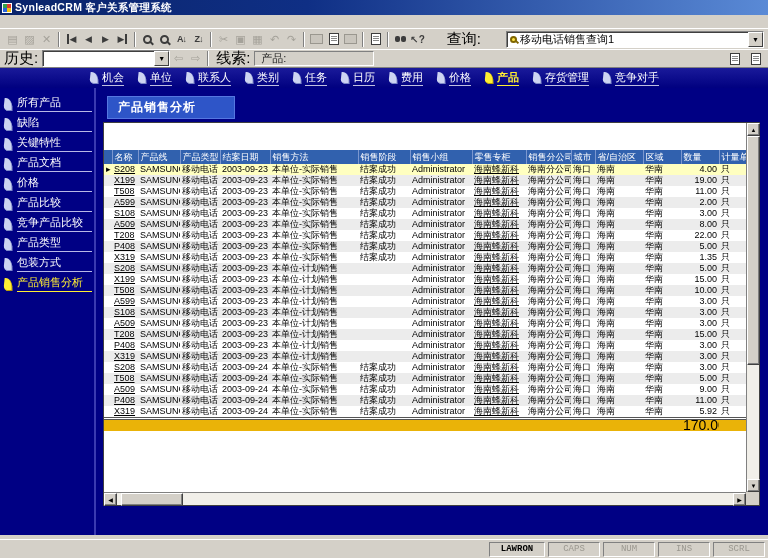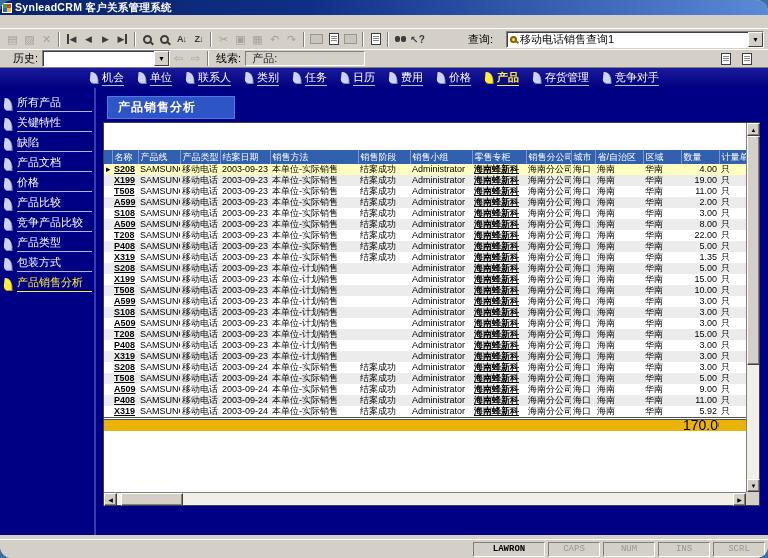--- a/index.html
+++ b/index.html
@@ -1,21 +1,20 @@
 <!DOCTYPE html>
 <html><head>
 <meta charset="utf-8">
 <style>
   * { margin:0; padding:0; box-sizing:border-box; }
   html,body { background:#3a6ea5; }
   .app{
     position:relative; width:768px; height:558px; overflow:hidden;
     background:#d4d0c8; font-family:"Liberation Sans","DejaVu Sans",sans-serif;
     color:#000;
-    border-radius:12px;
   }
   
   .titlebar{
     position:absolute; left:0; top:0; width:768px; height:15px;
     background:linear-gradient(90deg,#0a246a 0%,#0f2f85 40%,#5a8ad6 100%);
     display:flex; align-items:center; padding-left:2px; gap:3px;
   }
   .titlebar .t-icon{ width:10px; height:10px; flex:0 0 auto;
     background:conic-gradient(#e03a2f 0 90deg,#f4c20d 90deg 180deg,#2a66d9 180deg 270deg,#37a34a 270deg 360deg);
     border:1px solid #fff; }
@@ -28,21 +27,21 @@
   }
   .menubar .mi{ padding:0 8px; height:14px; line-height:14px; cursor:default;margin-top:28px; }
   
   .toolbar1{
     position:absolute; left:0; top:29px; width:768px; height:21px;
     background:#d4d0c8; display:flex; align-items:center; padding:0 4px;
     border-bottom:1px solid #fff;
   }
   .toolbar2{
     position:absolute; left:0; top:50px; width:768px; height:18px;
-    background:#d4d0c8; display:flex; align-items:center; padding:0 9px;
+    background:#d4d0c8; display:flex; align-items:center; padding:0 0;
     border-bottom:1px solid #808080;
   }
   .tbtn{ min-width:17px; height:17px; display:flex; align-items:center; justify-content:center;
     font-size:11px; color:#3c3c3c; padding:0 1px; }
   .tbtn.dis{ color:#a5a29a; }
   .sep{ width:2px; height:15px; margin:0 3px; border-left:1px solid #808080; border-right:1px solid #fff; }
   .navglyph{ font-size:9px; }
   .bar-l{ border-left:2px solid #3c3c3c; padding-left:1px;}
   .bar-r{ border-right:2px solid #3c3c3c; padding-right:1px;}
   .mag{ position:relative; width:9px; height:9px; border:2px solid #3c3c3c; border-radius:50%; }
@@ -53,27 +52,27 @@
   .mag.yellow{ background:#ffe646; }
   .sorttxt{ font-size:9px; font-weight:bold; letter-spacing:-1px;}
   .ph{ width:13px; height:10px; border:1px solid #9a978f; background:#c9c5bd; }
   .doc{ width:10px; height:12px; border:1px solid #3c3c3c; background:#fff;
     box-shadow:inset 0 2px 0 #fff, inset 0 -1px 0 #fff; position:relative;}
   .doc::after{content:''; position:absolute; left:1px; top:2px; width:6px; height:1px;
     background:#888; box-shadow:0 2px 0 #888, 0 4px 0 #888;}
   .binoc{ width:5px; height:6px; background:#3c3c3c; border-radius:2px;
     box-shadow:6px 0 0 #3c3c3c; margin-right:6px;}
   .helpk{ font-size:10px; font-weight:bold; }
-  .tb-label{ font-size:11px; margin:12px 4px; }
+  .tb-label{ font-size:15px; margin:12px 4px; }
   .combo{ display:flex; align-items:center; background:#fff; height:17px;
     border:1px solid; border-color:#808080 #fff #fff #808080; box-shadow:inset 1px 1px 0 #404040; }
   .combo .cv{ flex:1; font-size:11px; padding:0 3px; white-space:nowrap; overflow:hidden;}
   .dd{ width:15px; height:15px; background:#d4d0c8; border:1px solid; border-color:#fff #404040 #404040 #fff;
     display:flex; align-items:center; justify-content:center; font-size:7px; color:#000; flex:0 0 auto;}
-  .query-combo{ width:258px; margin-left:9px; }
+  .query-combo{ width:258px; margin-left:21px; }
   .query-combo .q-ic{ margin-left:3px; flex:0 0 auto;}
   .hist-combo{ width:128px; }
   .ctx-box{ width:120px; height:15px; border:1px solid; border-color:#808080 #fff #fff #808080;
     font-size:11px; color:#222; padding:0 6px; background:#d4d0c8; display:flex; align-items:center;}
   .t2-right{ margin-left:auto; display:flex; gap:4px; padding-right:4px;}
   
   .tabbar{
     position:absolute; left:0; top:68px; width:768px; height:20px;
     background:linear-gradient(180deg,#1a1a9a,#000080);
     display:flex; align-items:center; padding-left:88px; gap:6px;
@@ -110,21 +109,21 @@
   table.grid th{
     background:#3161ae; color:#fff; font-weight:normal; font-size:9px; height:14px;
     text-align:left; padding:0 2px; white-space:nowrap; overflow:hidden;
     border-left:1px solid #7b97cf; }
   table.grid th:first-child{ border-left:none; }
   table.grid td{ font-size:9px; height:11px; line-height:11px; padding:0 2px;
     white-space:nowrap; overflow:hidden; color:#000;}
   tr.r-even td{ background:#ececec; }
   tr.r-odd td{ background:#fff; }
   tr.selected td{ background:#ffffc0 !important; }
-  td.link{ color:#0000cc; text-decoration:underline; cursor:pointer;font-weight:bold;}
+  td.link{ color:#0000cc; text-decoration:underline; cursor:pointer;}
   td.num{ text-align:right; }
   td.marker{ text-align:center; font-size:8px; padding:0;}
   tr.total-row td{ border-top:3px double #555; background:#eab308; font-size:14px; }
   
   .vsb{ position:absolute; right:0; top:0; bottom:13px; width:13px; background:#f1efe9;
     border-left:1px solid #808080;}
   .hsb{ position:absolute; left:0; bottom:0; right:13px; height:13px; background:#f1efe9;
     border-top:1px solid #808080;}
   .sb-btn{ position:absolute; width:13px; height:13px; background:#d4d0c8;
     border:1px solid; border-color:#fff #404040 #404040 #fff; box-shadow:inset -1px -1px 0 #808080;
@@ -136,21 +135,21 @@
   .h-thumb{ position:absolute; left:17px; top:0; width:62px; height:13px;
     background:#d4d0c8; border:1px solid; border-color:#fff #404040 #404040 #fff; box-shadow:inset -1px -1px 0 #808080;}
   .sb-corner{ position:absolute; right:0; bottom:0; width:13px; height:13px; background:#d4d0c8;}
   
   .statusbar{ position:absolute; left:0; bottom:0; width:768px; height:19px;
     background:#d4d0c8; border-top:1px solid #fff; display:flex; align-items:center;
     padding:0 3px; gap:3px;}
   .sb-panel{ height:15px; border:1px solid; border-color:#808080 #fff #fff #808080;
     font-size:9px; display:flex; align-items:center; justify-content:center; padding:0 8px;
     font-family:"Liberation Mono","DejaVu Sans Mono",monospace;}
-  .sb-panel.user{ margin-left:auto; width:72px; color:#000; font-weight:bold;}
+  .sb-panel.user{ margin-left:auto; width:56px; color:#000; font-weight:bold;}
   .sb-panel.ind{ width:52px; color:#9a978f; }
   
   .ime{ position:absolute; left:2px; bottom:2px; height:20px; background:#d4d0c8;
     border:1px solid; border-color:#fff #404040 #404040 #fff; box-shadow:1px 1px 0 #000;
     display:flex; align-items:center; gap:3px; padding:0 3px; z-index:5;}
   .ime .cn-icon{ width:13px; height:13px;
     background:conic-gradient(#e03a2f 0 90deg,#2a66d9 90deg 180deg,#f4c20d 180deg 270deg,#37a34a 270deg 360deg);
     border:1px solid #555;}
   .ime .mode{ font-size:11px; font-weight:bold; border:1px solid; border-color:#fff #808080 #808080 #fff; padding:0 2px; height:16px; line-height:15px;}
   .ime .moon{ font-size:11px; }
@@ -315,25 +314,25 @@
     </div>
 
   <div class="body">
     <div class="sidebar" id="sidebar">
         <div class="side-item">
           <span class="flag"></span>
           <span class="si-label">所有产品</span>
         </div>
         <div class="side-item">
           <span class="flag"></span>
+          <span class="si-label">缺陷</span>
+        </div>
+        <div class="side-item">
+          <span class="flag"></span>
           <span class="si-label">关键特性</span>
-        </div>
-        <div class="side-item">
-          <span class="flag"></span>
-          <span class="si-label">缺陷</span>
         </div>
         <div class="side-item">
           <span class="flag"></span>
           <span class="si-label">产品文档</span>
         </div>
         <div class="side-item">
           <span class="flag"></span>
           <span class="si-label">价格</span>
         </div>
         <div class="side-item">

